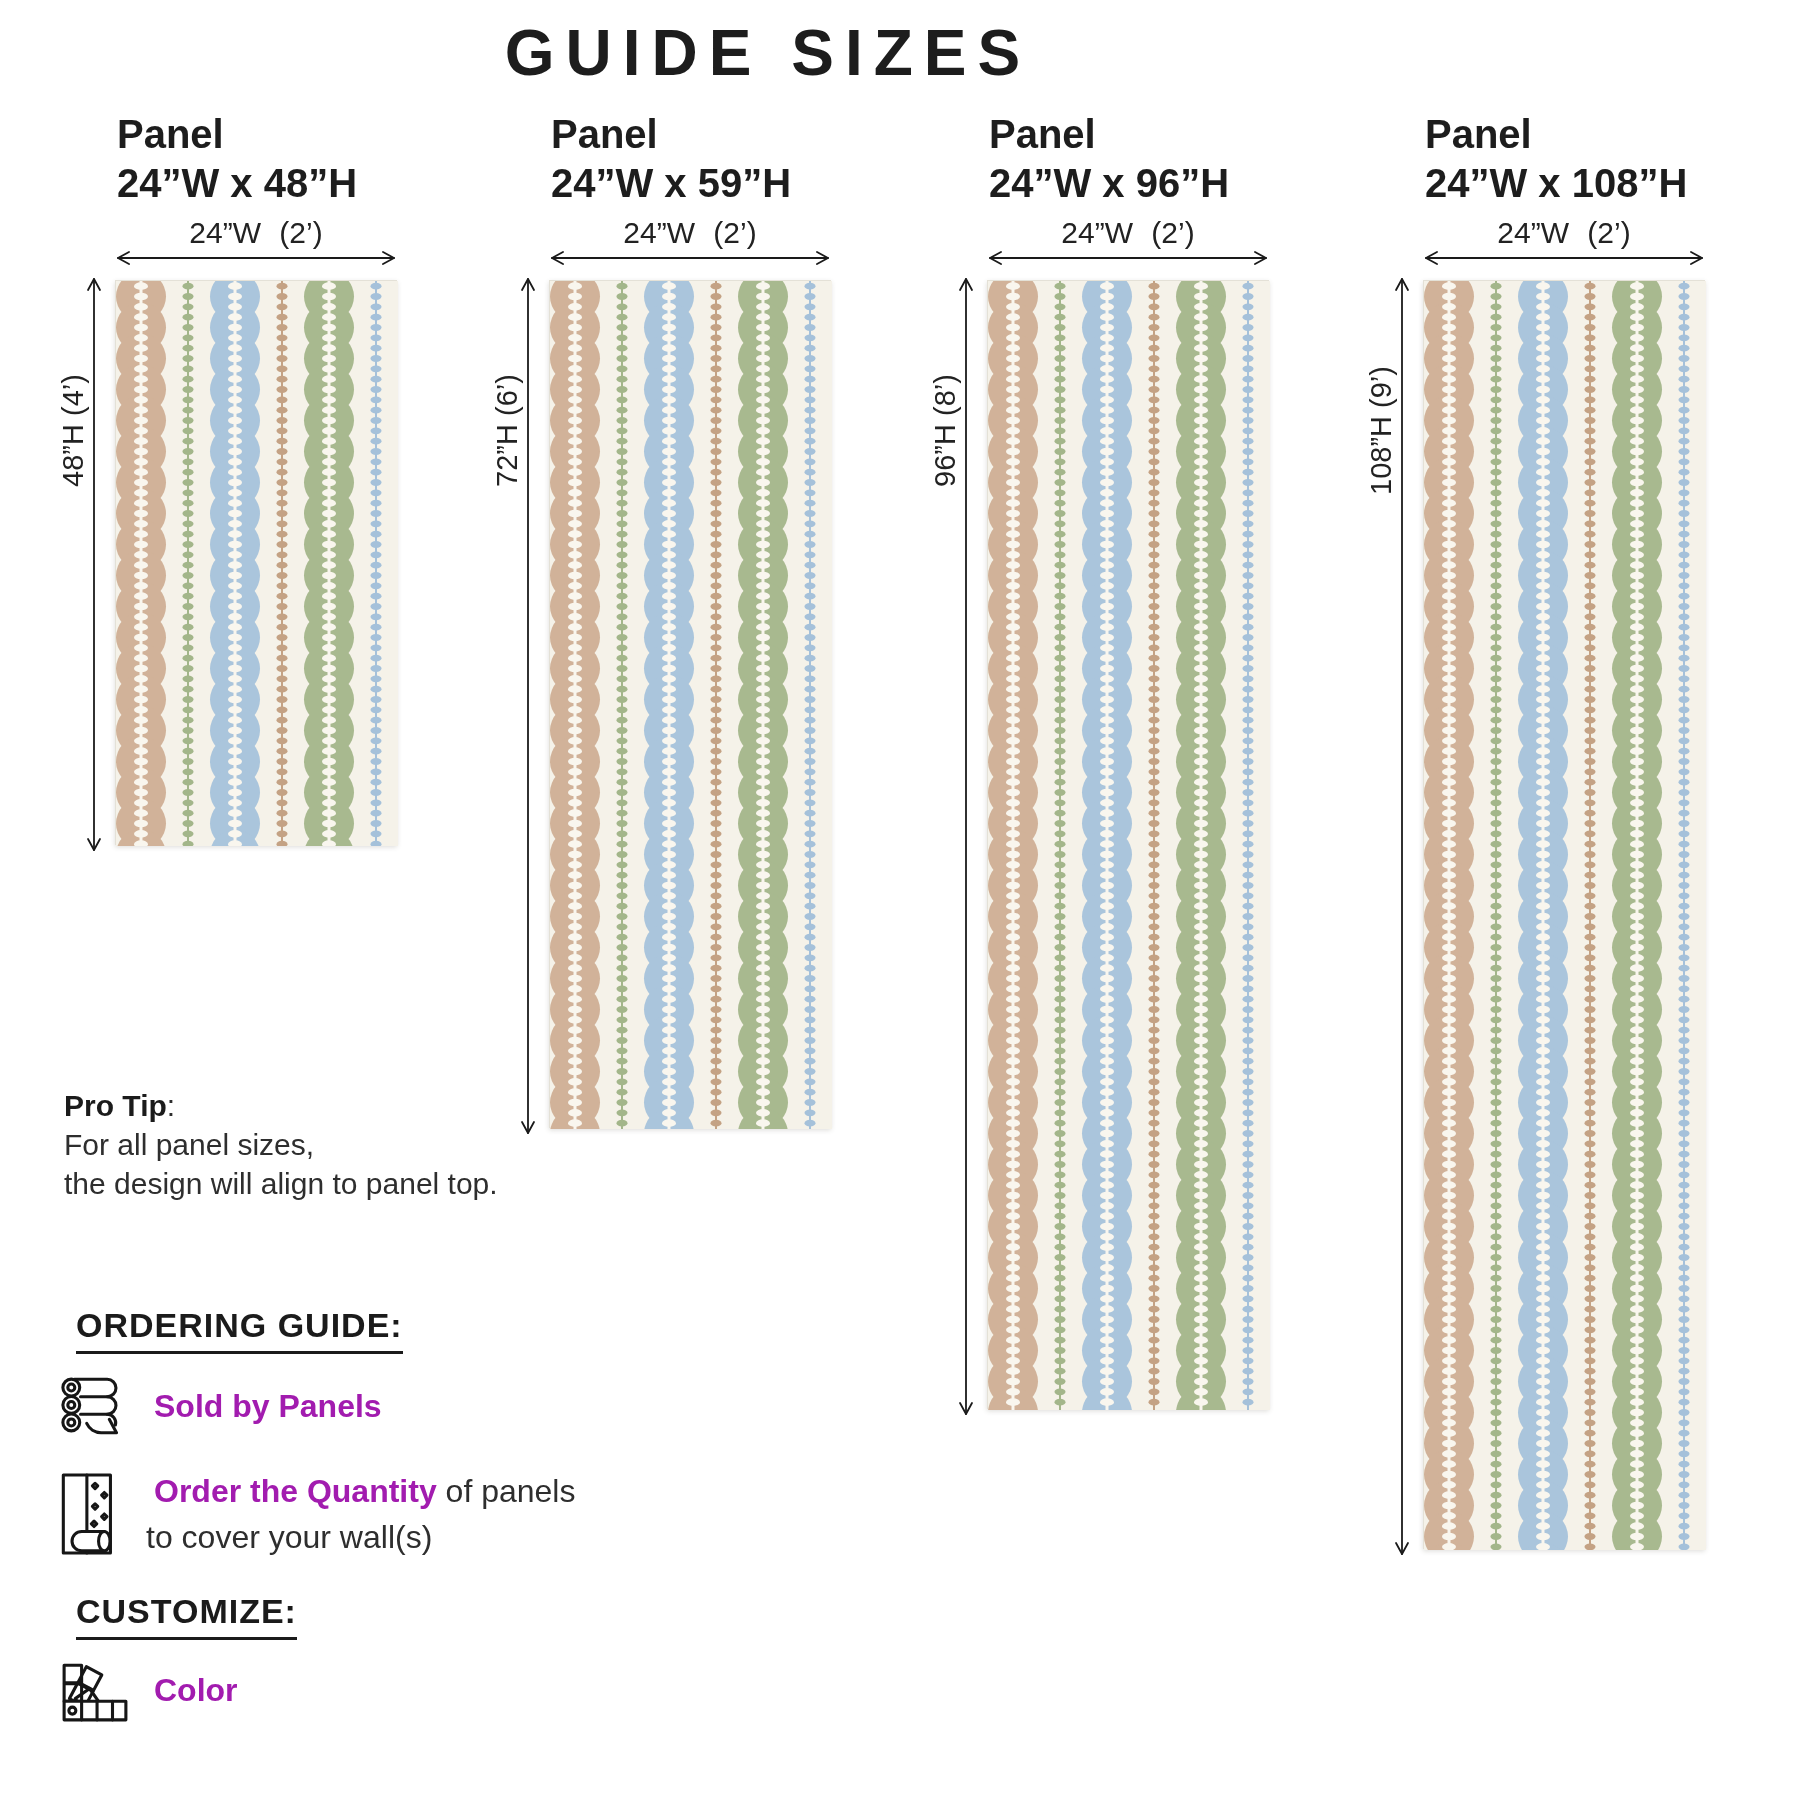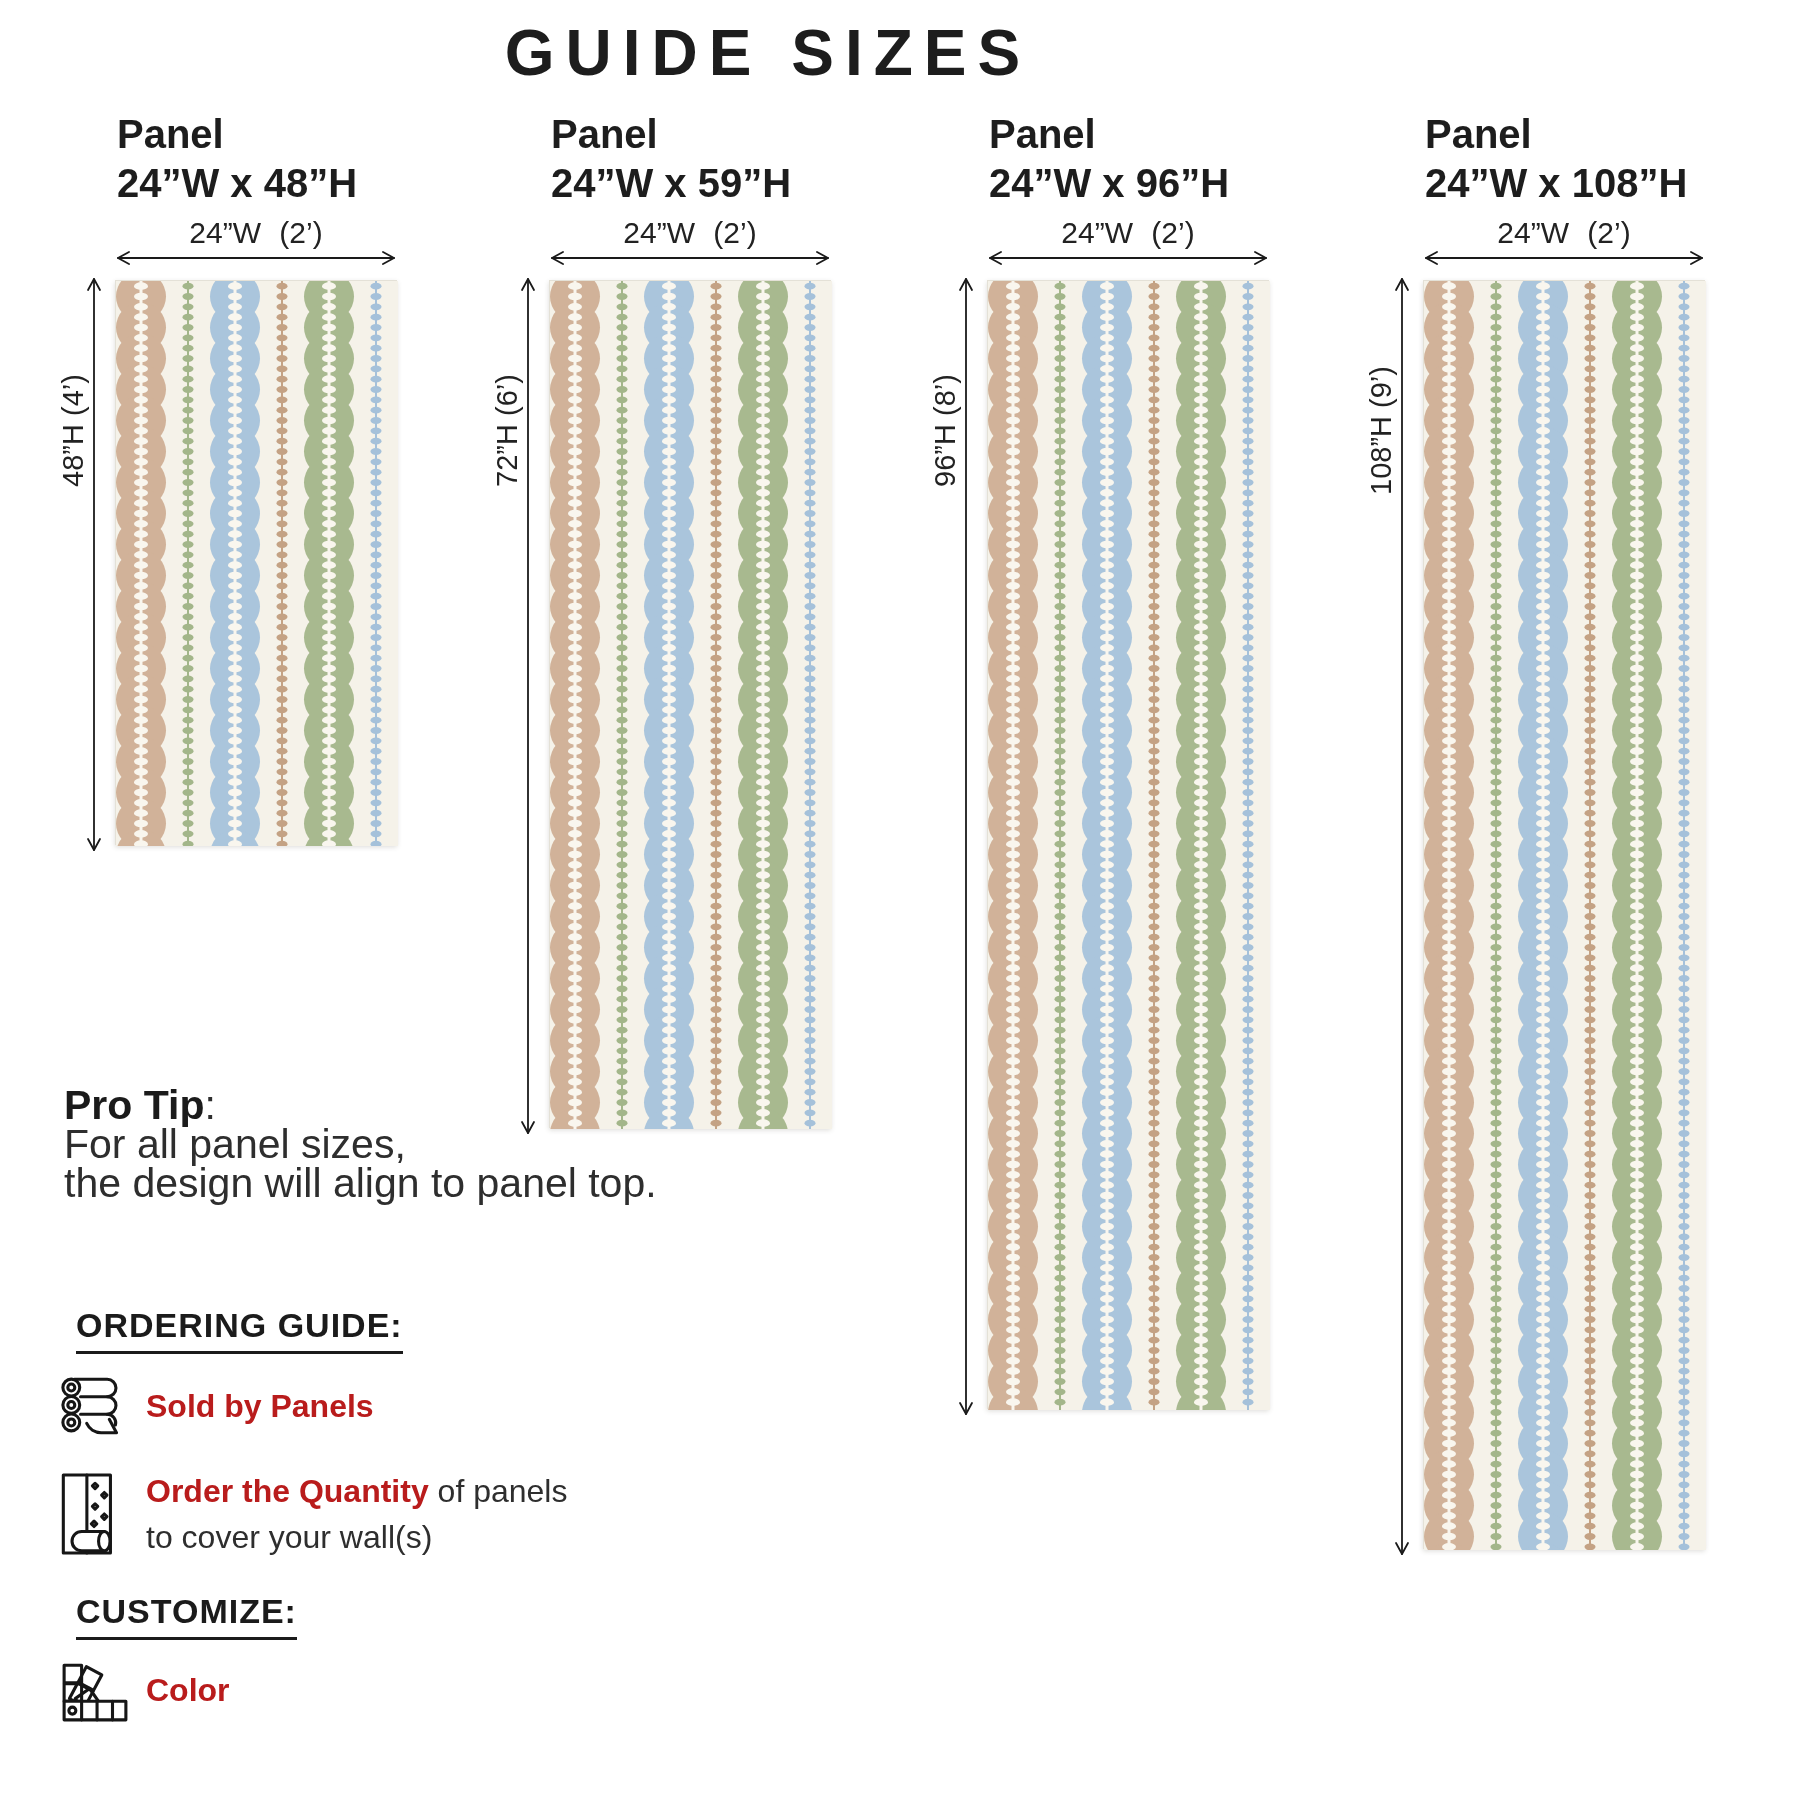--- a/index.html
+++ b/index.html
@@ -13,31 +13,31 @@
   .abs{position:absolute;}
   .panel-header{font-size:40px;font-weight:bold;line-height:49px;color:#1d1d1d;white-space:nowrap;}
   .wlabel{font-size:30px;color:#222;text-align:center;word-spacing:10px;white-space:nowrap;}
   .hlabel{font-size:29px;color:#222;text-align:center;white-space:nowrap;
     transform:rotate(-90deg);}
   .arrow path{stroke:#1a1a1a;stroke-width:1.8;fill:none;stroke-linecap:round;stroke-linejoin:round;}
   .art{box-shadow:0 2px 5px rgba(60,55,40,.18);border:1px solid #e4e1d7;box-sizing:border-box;}
   .art svg{display:block;}
 
   
-  .protip{position:absolute;left:64px;top:1086px;font-size:41px;line-height:39px;color:#2e2e2e;}
+  .protip{position:absolute;left:64px;top:1086px;font-size:30px;line-height:39px;color:#2e2e2e;}
   .protip .b{font-weight:bold;color:#1b1b1b;}
 
   .sec-head{position:absolute;left:76px;font-size:34px;font-weight:bold;letter-spacing:1px;color:#1b1b1b;}
   .sec-head span{display:inline-block;border-bottom:3px solid #1b1b1b;padding-bottom:6px;}
 
   .guide-row{position:absolute;display:flex;align-items:center;}
   .icon-box{width:86px;flex:0 0 86px;display:flex;align-items:center;}
   .icon-box svg{stroke:#161616;fill:none;stroke-width:3;stroke-linecap:round;stroke-linejoin:round;}
   .row-text{font-size:32px;line-height:46px;color:#2e2e2e;}
-  .row-text .b{font-weight:bold;color:#b91c1c;}
+  .row-text .b{font-weight:bold;color:#a21caf;margin-left:8px;}
 </style>
 </head>
 <body>
 
 <div class="canvas">
 
   <div class="title">GUIDE SIZES</div>
 
   <div id="panels">
       <div class="abs panel-header" style="left: 117px; top: 110px;">

